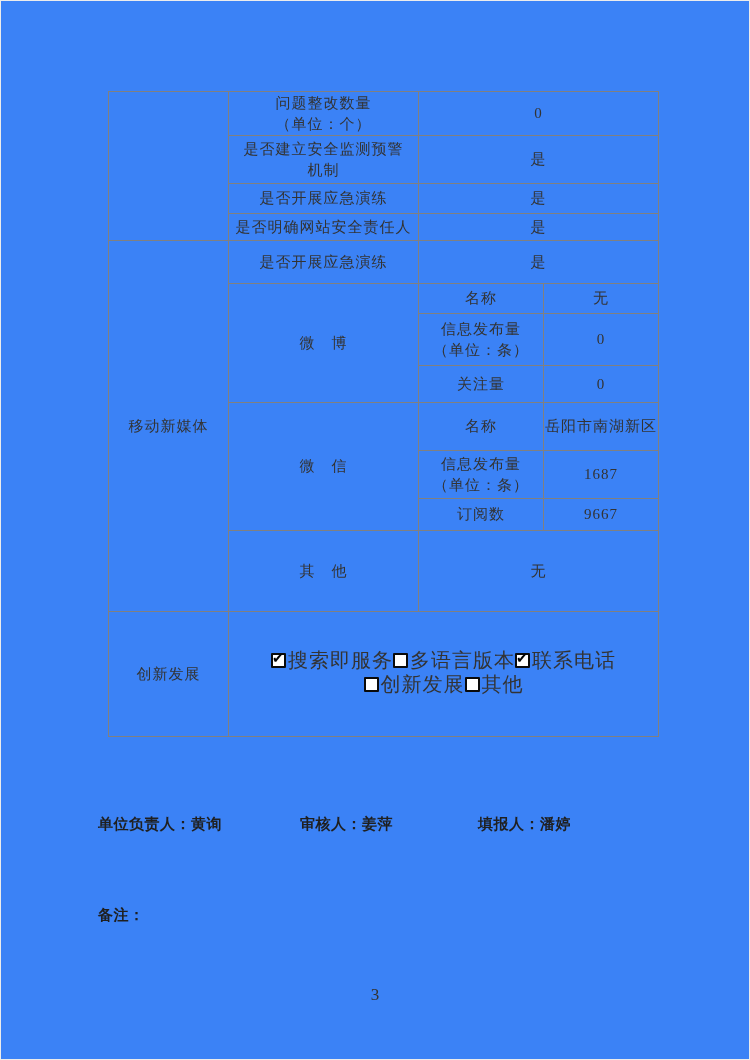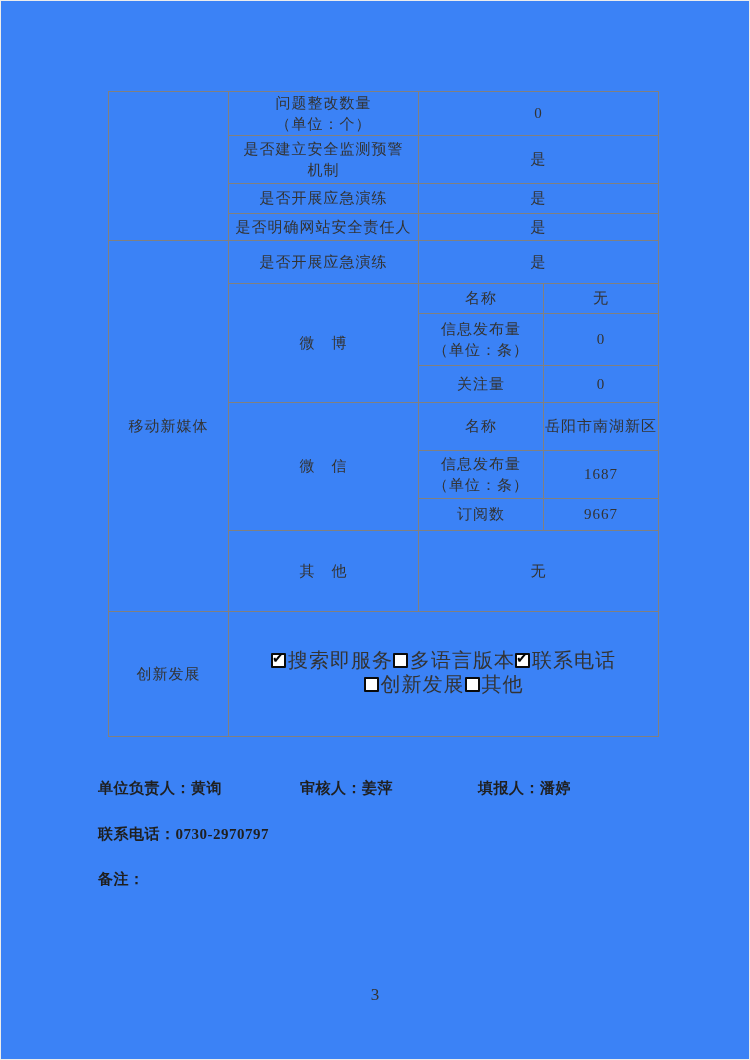--- a/index.html
+++ b/index.html
@@ -27,21 +27,21 @@
   }
   .cb.checked::after {
     content:"\2714"; position:absolute; left:-1px; top:-7px;
     font-size:14px; font-weight:700; color:#000;
     font-family:"DejaVu Sans",sans-serif; letter-spacing:0;
   }
   .opt { display:inline-flex; align-items:center; white-space:nowrap; }
   .optlab { font-size:20px; }
   .foot {
     position:absolute; font-weight:700; font-size:15px; white-space:nowrap;
-    color:#1f1f1f; letter-spacing:0.5px;
+    color:#1f1f1f; letter-spacing:0.5px;margin-top:36px;
   }
   .pageno {
     position:absolute; top:985px; left:0; width:100%;
     text-align:center; font-size:17px; color:#333;
   }
 </style>
 </head>
 <body>
 
 <div class="page">
@@ -148,18 +148,17 @@
             </span>
       </td>
     </tr>
   </tbody>
     </table>
 
   <div class="foot" style="top:779px; left:98px">单位负责人：黄询</div>
   <div class="foot" style="top:779px; left:300px">审核人：姜萍</div>
   <div class="foot" style="top:779px; left:478px">填报人：潘婷</div>
 
-  <div class="foot" style="top:825px; left:98px">联系电话：0730-2970797</div>
 
   <div class="foot" style="top:870px; left:98px">备注：</div>
 
   <div class="pageno">3</div>
 </div>
 
 </body></html>

